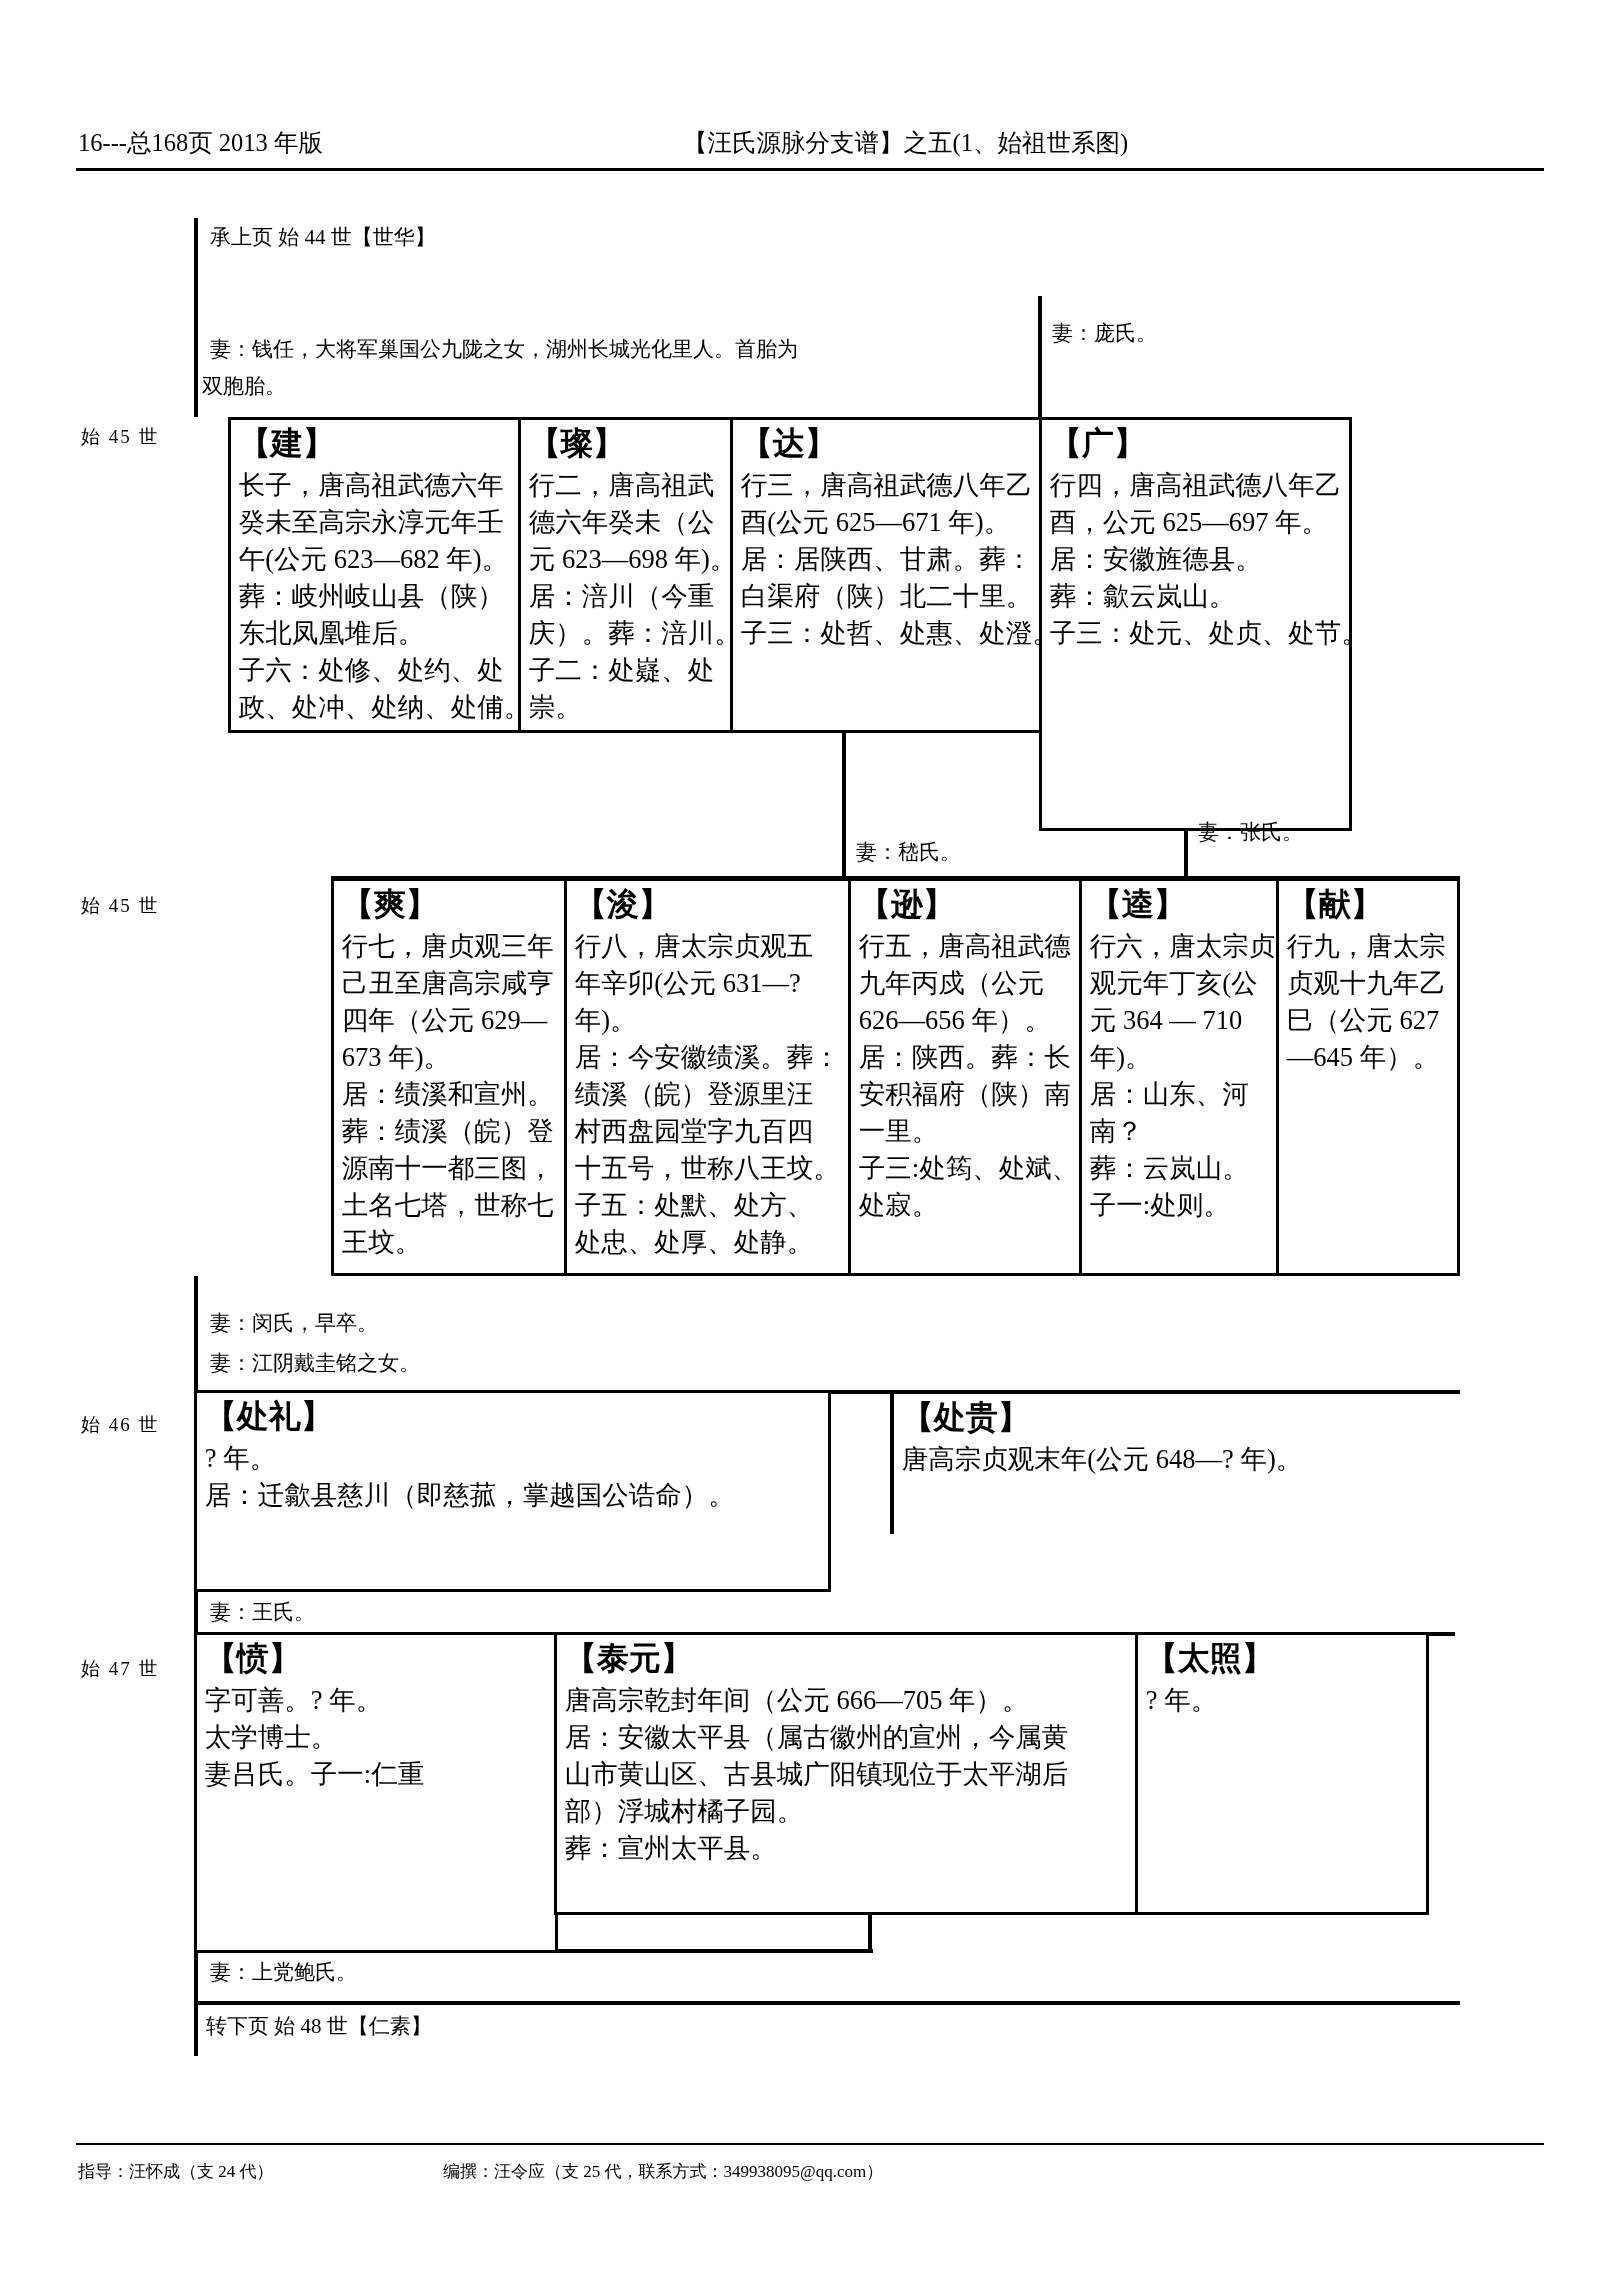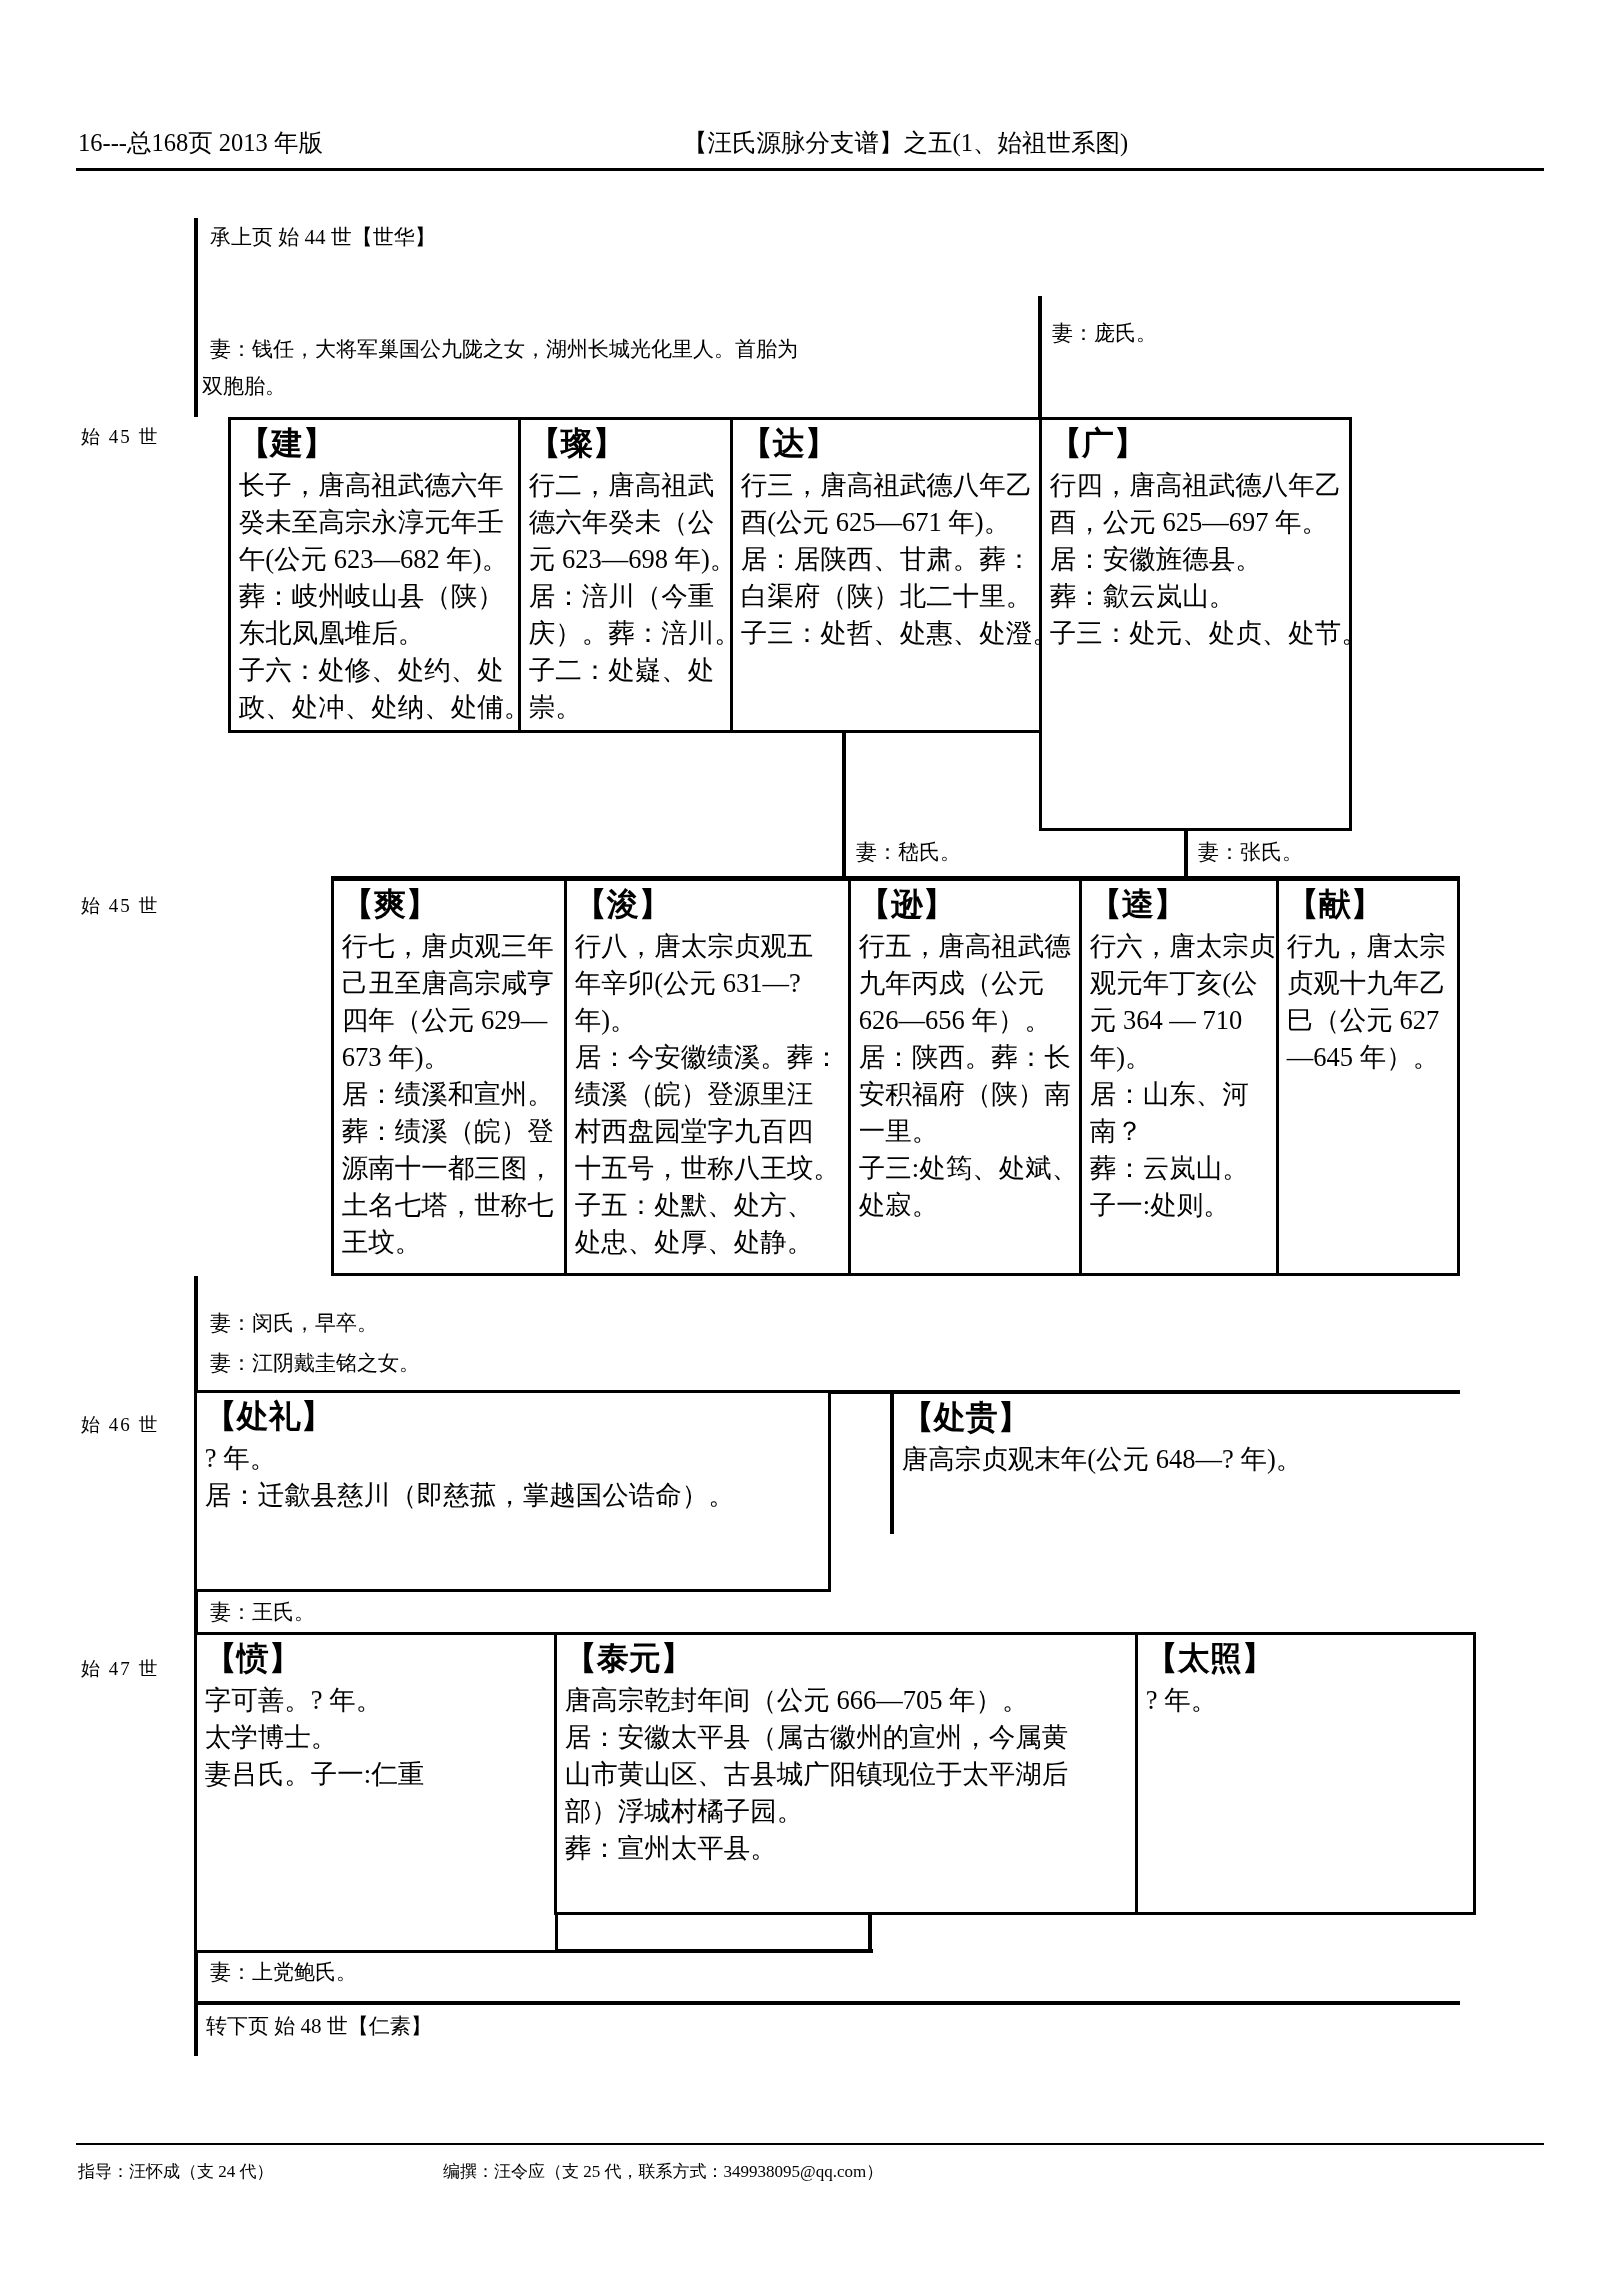--- a/index.html
+++ b/index.html
@@ -76,21 +76,21 @@
         <div class="tl">酉，公元 625—697 年。</div>
         <div class="tl">居：安徽旌德县。</div>
         <div class="tl">葬：歙云岚山。</div>
         <div class="tl">子三：处元、处贞、处节。</div>
       </div>
   </div>
 
   <div class="vl" style="left:842px;top:732px;height:148px;"></div>
   <div class="vl" style="left:1184px;top:830px;height:50px;"></div>
   <div class="t" style="left:856px;top:837px;text-align:right;">妻：嵇氏。</div>
-  <div class="t" style="left:1198px;top:837px;">妻：张氏。</div>
+  <div class="t" style="left:1198px;top:817px;">妻：张氏。</div>
   <div class="hl" style="left:331px;top:876px;width:1129px;"></div>
 
   <div class="t genlabel" style="left:81px;top:890px;">始 45 世</div>
 
   <div class="box" style="left:331px;top:878px;width:236px;height:398px;">
     <div class="btitle">【爽】</div>
     <div class="lines">
         <div class="tl">行七，唐贞观三年</div>
         <div class="tl">己丑至唐高宗咸亨</div>
         <div class="tl">四年（公元 629—</div>
@@ -191,21 +191,21 @@
   <div class="box" style="left:554px;top:1632px;width:585px;height:283px;">
     <div class="btitle">【泰元】</div>
     <div class="lines">
         <div class="tl">唐高宗乾封年间（公元 666—705 年）。</div>
         <div class="tl">居：安徽太平县（属古徽州的宣州，今属黄</div>
         <div class="tl">山市黄山区、古县城广阳镇现位于太平湖后</div>
         <div class="tl">部）浮城村橘子园。</div>
         <div class="tl">葬：宣州太平县。</div>
       </div>
   </div>
-  <div class="box" style="left:1135px;top:1632px;width:341px;height:283px;">
+  <div class="box" style="left:1135px;top:1632px;width:294px;height:283px;">
     <div class="btitle">【太照】</div>
     <div class="lines">
         <div class="tl">? 年。</div>
       </div>
   </div>
 
   <div class="vl" style="left:868px;top:1915px;height:37px;"></div>
   <div class="hl" style="left:558px;top:1949px;width:315px;"></div>
   <div class="vl" style="left:194px;top:1952px;height:49px;"></div>
   <div class="t" style="left:210px;top:1957px;">妻：上党鲍氏。</div>

